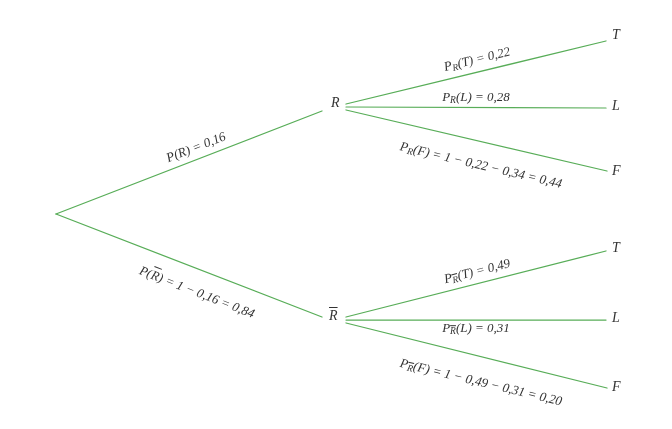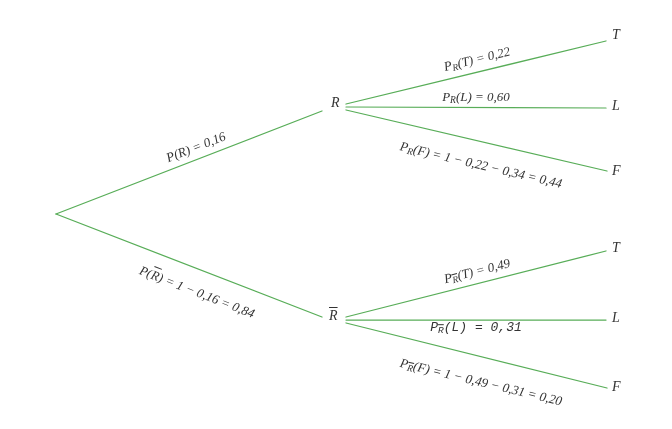--- a/index.html
+++ b/index.html
@@ -65,30 +65,30 @@
     <span>R</span>
   </div>
   <div class="lbl node-lbl" style="left:329px;top:309px;">
     <span class="ov">R</span>
   </div>
 
   <div class="lbl branch-lbl" style="left:477px;top:59px;transform:translate(-50%,-50%) rotate(-13.6deg);">
     <span>P</span><sub>R</sub><span>(T) = 0,22</span>
   </div>
   <div class="lbl branch-lbl" style="left:476px;top:97px;transform:translate(-50%,-50%);">
-    <span>P</span><sub>R</sub><span>(L) = 0,60</span>
+    <span>P</span><sub>R</sub><span>(L) = 0,28</span>
   </div>
   <div class="lbl branch-lbl" style="left:481px;top:165px;transform:translate(-50%,-50%) rotate(13.2deg);">
     <span>P</span><sub>R</sub><span>(F) = 1 − 0,22 − 0,34 = 0,44</span>
   </div>
 
   <div class="lbl branch-lbl" style="left:477px;top:271px;transform:translate(-50%,-50%) rotate(-13.8deg);">
     <span>P</span><sub class="ov">R</sub><span>(T) = 0,49</span>
   </div>
-  <div class="lbl branch-lbl" style="left:476px;top:328px;transform:translate(-50%,-50%);font-family:Liberation Mono, monospace;">
+  <div class="lbl branch-lbl" style="left:476px;top:328px;transform:translate(-50%,-50%);">
     <span>P</span><sub class="ov">R</sub><span>(L) = 0,31</span>
   </div>
   <div class="lbl branch-lbl" style="left:481px;top:382px;transform:translate(-50%,-50%) rotate(13.5deg);">
     <span>P</span><sub class="ov">R</sub><span>(F) = 1 − 0,49 − 0,31 = 0,20</span>
   </div>
 
   <div class="lbl leaf-lbl" style="left:612px;top:28px;">
     <span>T</span>
   </div>
   <div class="lbl leaf-lbl" style="left:612px;top:99px;">

